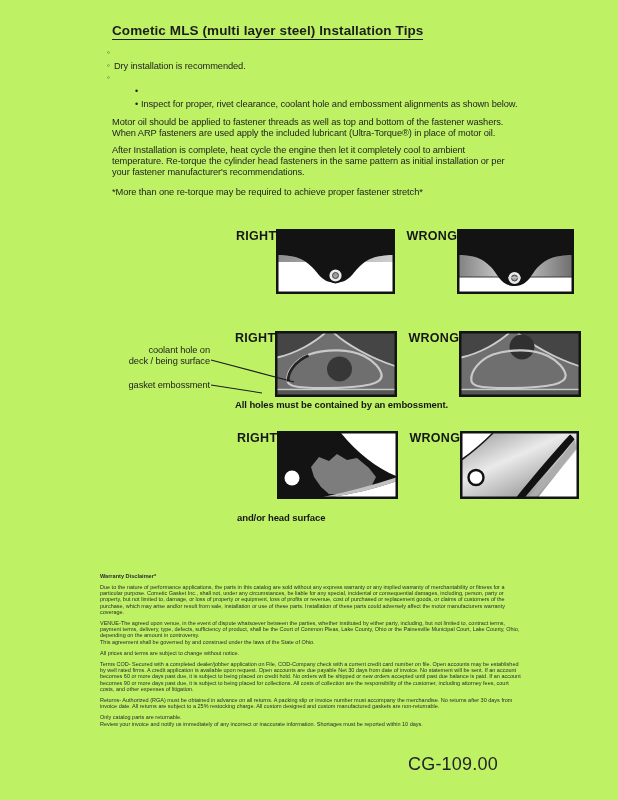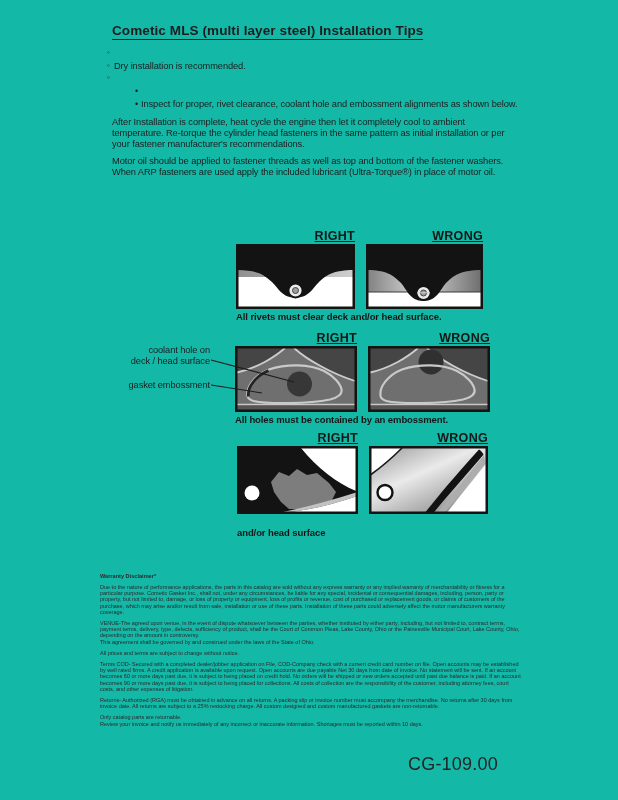--- a/index.html
+++ b/index.html
@@ -1,33 +1,33 @@
 <!DOCTYPE html>
 <html><head>
 <meta charset="utf-8">
 <style>
   html,body{margin:0;padding:0;background:#ffffff;}
-  .page{position:relative;width:618px;height:800px;background:#14b8a6;overflow:hidden;
+  .page{position:relative;width:618px;height:800px;background:#bef264;overflow:hidden;
         font-family:"Liberation Sans",sans-serif;color:#1d1d1f;}
   
   .main{position:absolute;left:112px;top:21px;width:420px;}
   .title{display:inline-block;font-size:13.5px;font-weight:bold;letter-spacing:.1px;
          border-bottom:1.5px solid #1d1d1f;padding-bottom:1px;}
   .bullets{margin-top:7px;font-size:9.3px;letter-spacing:-0.1px;line-height:12.7px;margin-left:-5px;}
   .b-row{display:flex;}
   .b-row .mk{width:7px;flex:0 0 7px;font-size:8px;line-height:12.7px;}
   .b-row.lvl2{margin-left:28px;}
   .b-row.lvl2 .mk{width:6px;flex:0 0 6px;font-size:9px;}
   .diesel-h{margin-top:8px;font-size:11px;font-weight:bold;}
   .para{margin-top:6px;font-size:9.3px;letter-spacing:-0.1px;line-height:11.2px;width:404px;}
   .note{margin-top:8px;font-size:9.3px;letter-spacing:-0.1px;}
   
   .dia-row{position:absolute;}
   .dia-cols{display:flex;gap:11px;}
-  .dia-col{display:flex;flex-direction:column;align-items:flex-end;text-decoration:underline;}
+  .dia-col{display:flex;flex-direction:row;align-items:flex-start;}
   .dia-label{font-weight:bold;font-size:12.5px;line-height:15px;letter-spacing:.3px;color:#161616;}
   .dia-caption{font-weight:bold;font-size:9.5px;letter-spacing:-0.1px;line-height:10.8px;margin-top:3px;color:#161616;}
   svg{display:block;}
   
   .callout{position:absolute;font-size:9.3px;letter-spacing:-0.1px;line-height:10.6px;text-align:right;width:92px;}
   
   .legal{position:absolute;left:100px;top:573px;width:424px;color:#2a2a2c;}
   .legal-h{font-size:5.6px;font-weight:bold;margin:0 0 1px 0;}
   .legal p{font-size:5.5px;line-height:6.2px;margin:5px 0 0 0;letter-spacing:0;}
   .legal p.cont{margin-top:0;}
@@ -54,22 +54,23 @@
       </div>
       <div class="b-row lvl2">
         <span class="mk">•</span>
       </div>
       <div class="b-row lvl2">
         <span class="mk">•</span>
         <span>Inspect for proper, rivet clearance, coolant hole and embossment alignments as shown below.</span>
       </div>
     </div>
 
+    <div class="para">Motor oil should be applied to fastener threads as well as top and bottom of the fastener washers. When ARP fasteners are used apply the included lubricant (Ultra-Torque®) in place of motor oil.</div>
     <div class="para">After Installation is complete, heat cycle the engine then let it completely cool to ambient temperature. Re-torque the cylinder head fasteners in the same pattern as initial installation or per your fastener manufacturer's recommendations.</div>
-    <div class="para">Motor oil should be applied to fastener threads as well as top and bottom of the fastener washers. When ARP fasteners are used apply the included lubricant (Ultra-Torque®) in place of motor oil.</div>
+    <div class="note">*More than one re-torque may be required to achieve proper fastener stretch*</div>
   </div>
 
   <div class="dia-row" style="left:236px;top:229px;">
     <div class="dia-cols">
       <div class="dia-col">
         <div class="dia-label">RIGHT</div>
         <svg width="119" height="65" viewBox="0 0 119 65">
           <defs>
             <linearGradient id="gA" x1="0" y1="0" x2="1" y2="0">
               <stop offset="0" stop-color="#8f8f8f"></stop>
@@ -98,21 +99,20 @@
           <rect x="2" y="26" width="113" height="22" fill="url(#gB)"></rect>
           <line x1="2" y1="48" x2="115" y2="48" stroke="#3a3a3a" stroke-width="1"></line>
           <path d="M2,2 H115 V26 C97,26.5 90,29.5 81,38 C74,45 71.5,57 57.5,57 C43.5,57 41,45 34,38 C25,29.5 19,26.5 2,26 Z" fill="#131313"></path>
           <circle cx="57.5" cy="49" r="7" fill="#ebebeb" stroke="#131313" stroke-width="1.8"></circle>
           <circle cx="57.5" cy="49" r="3" fill="#9d9d9d" stroke="#444444" stroke-width="1"></circle>
           <line x1="51" y1="48.7" x2="64" y2="48.7" stroke="#cfcfcf" stroke-width="1.2" opacity="0.85"></line>
           <rect x="1.25" y="1.25" width="114.5" height="62.5" fill="none" stroke="#131313" stroke-width="2.5"></rect>
         </svg>
       </div>
     </div>
-    <div class="dia-caption">All rivets must clear deck and/or head surface.</div>
   </div>
 
   <div class="dia-row" style="left:235px;top:331px;">
     <div class="dia-cols">
       <div class="dia-col">
         <div class="dia-label">RIGHT</div>
         <svg width="122" height="66" viewBox="0 0 122 66">
           <rect x="0" y="0" width="122" height="66" fill="#ffffff"></rect>
           <rect x="2" y="2" width="118" height="62" fill="#6f6f6f"></rect>
           <path d="M2,2 H50 C40,11 22,22 2,26.5 Z" fill="#454545"></path>
@@ -142,21 +142,21 @@
           <rect x="2" y="59.5" width="118" height="4.5" fill="#555555"></rect>
           <rect x="1.25" y="1.25" width="119.5" height="63.5" fill="none" stroke="#131313" stroke-width="2.5"></rect>
         </svg>
       </div>
     </div>
     <div class="dia-caption">All holes must be contained by an embossment.</div>
   </div>
 
   <div class="callout" style="left:118px;top:345px;">
     <span>coolant hole on</span><br>
-    <span>deck / head surface</span>
+    <span>deck / being surface</span>
   </div>
   <div class="callout" style="left:118px;top:380px;">
     <span>gasket embossment</span>
   </div>
   <svg width="88" height="46" viewBox="0 0 88 46" style="position:absolute;left:210px;top:352px;">
     <line x1="1" y1="8" x2="84" y2="30" stroke="#1d1d1f" stroke-width="1.1"></line>
     <line x1="1" y1="33" x2="52" y2="41" stroke="#1d1d1f" stroke-width="1.1"></line>
   </svg>
 
   <div class="dia-row" style="left:237px;top:431px;">

